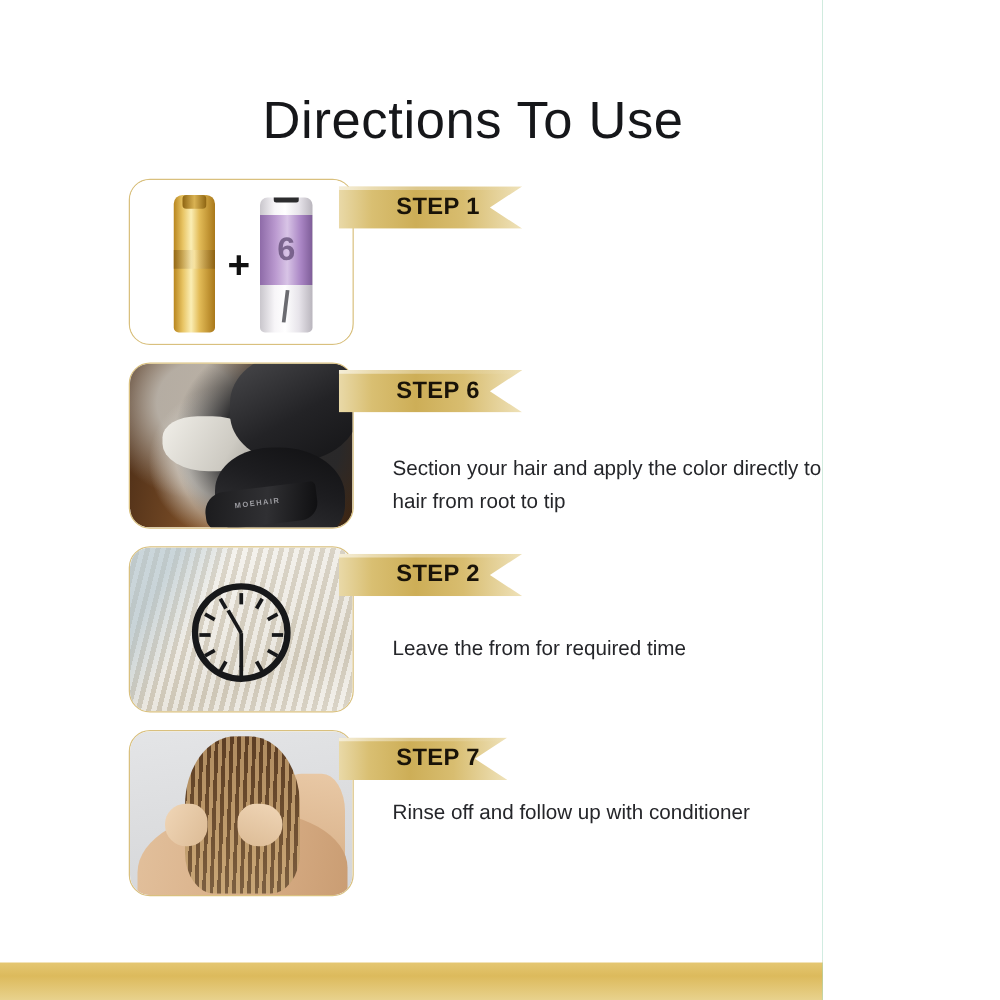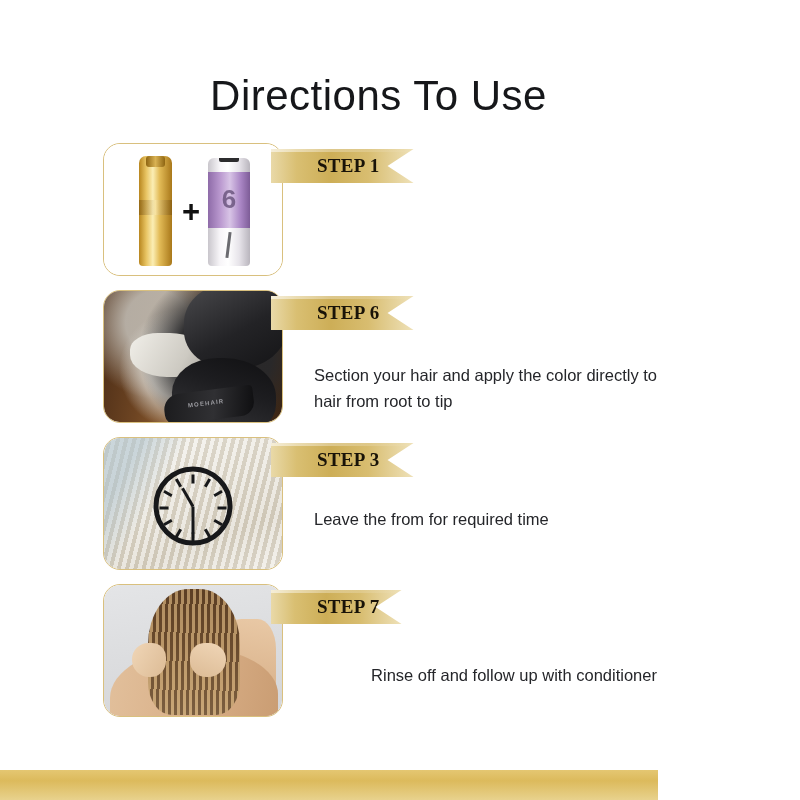--- a/index.html
+++ b/index.html
@@ -118,21 +118,20 @@
     padding-left: 46px;
     padding-right: 34px;
     background: linear-gradient(90deg,
        #e9d9a8 0%,
        #d9bf72 18%,
        #cdae57 42%,
        #d8bd70 68%,
        #efe2ba 100%);
     clip-path: polygon(0 0, 100% 0, calc(100% - 26px) 50%, 100% 100%, 0 100%, 0 100%);
     box-shadow: 0 1px 2px rgba(0,0,0,0.10);
-    font-family: Liberation Serif, serif;
   }
   .ribbon::after {
     content: "";
     position: absolute;
     left: 0; right: 0; top: 0;
     height: 3px;
     background: linear-gradient(90deg, rgba(255,255,255,.55), rgba(255,255,255,0));
     pointer-events: none;
   }
 
@@ -141,21 +140,21 @@
     position: absolute;
     left: 314px;
     top: 52px;
     width: 400px;
     font-size: 16.5px;
     line-height: 1.56;
     color: #25262a;
   }
   .step-row.r2 .step-body { width: 380px; margin-top: 24px; }
   .step-row.r3 .step-body { top: 56px; }
-  .step-row.r4 .step-body { top: 65px; width: 400px; text-align: center; }
+  .step-row.r4 .step-body { top: 40px; width: 400px; }
 
   
   
   .art1 { position:absolute; inset:0; background:#fff; }
   .tube {
     position: absolute;
     left: 35px; top: 12px;
     width: 33px; height: 110px;
     border-radius: 7px 7px 4px 4px;
     background: linear-gradient(90deg,#b8861f 0%,#e8c463 22%,#fbeeb4 42%,#e3bc58 62%,#a9781a 100%);
@@ -344,21 +343,21 @@
               <span class="tick" style="transform:rotate(270deg)"></span>
               <span class="tick" style="transform:rotate(300deg)"></span>
               <span class="tick" style="transform:rotate(330deg)"></span>
               <span class="hand-h"></span>
               <span class="hand-m"></span>
             </div>
           </div>
         </div>
       </div>
       <div class="ribbon">
-        <span>STEP 3</span>
+        <span>STEP 2</span>
       </div>
       <p class="step-body">Leave the from for required time</p>
     </div>
 
     <div class="step-row r4">
       <div class="thumb">
         <div class="thumb-inner">
           <div class="art4">
             <span class="arm"></span>
             <span class="shoulder"></span>

